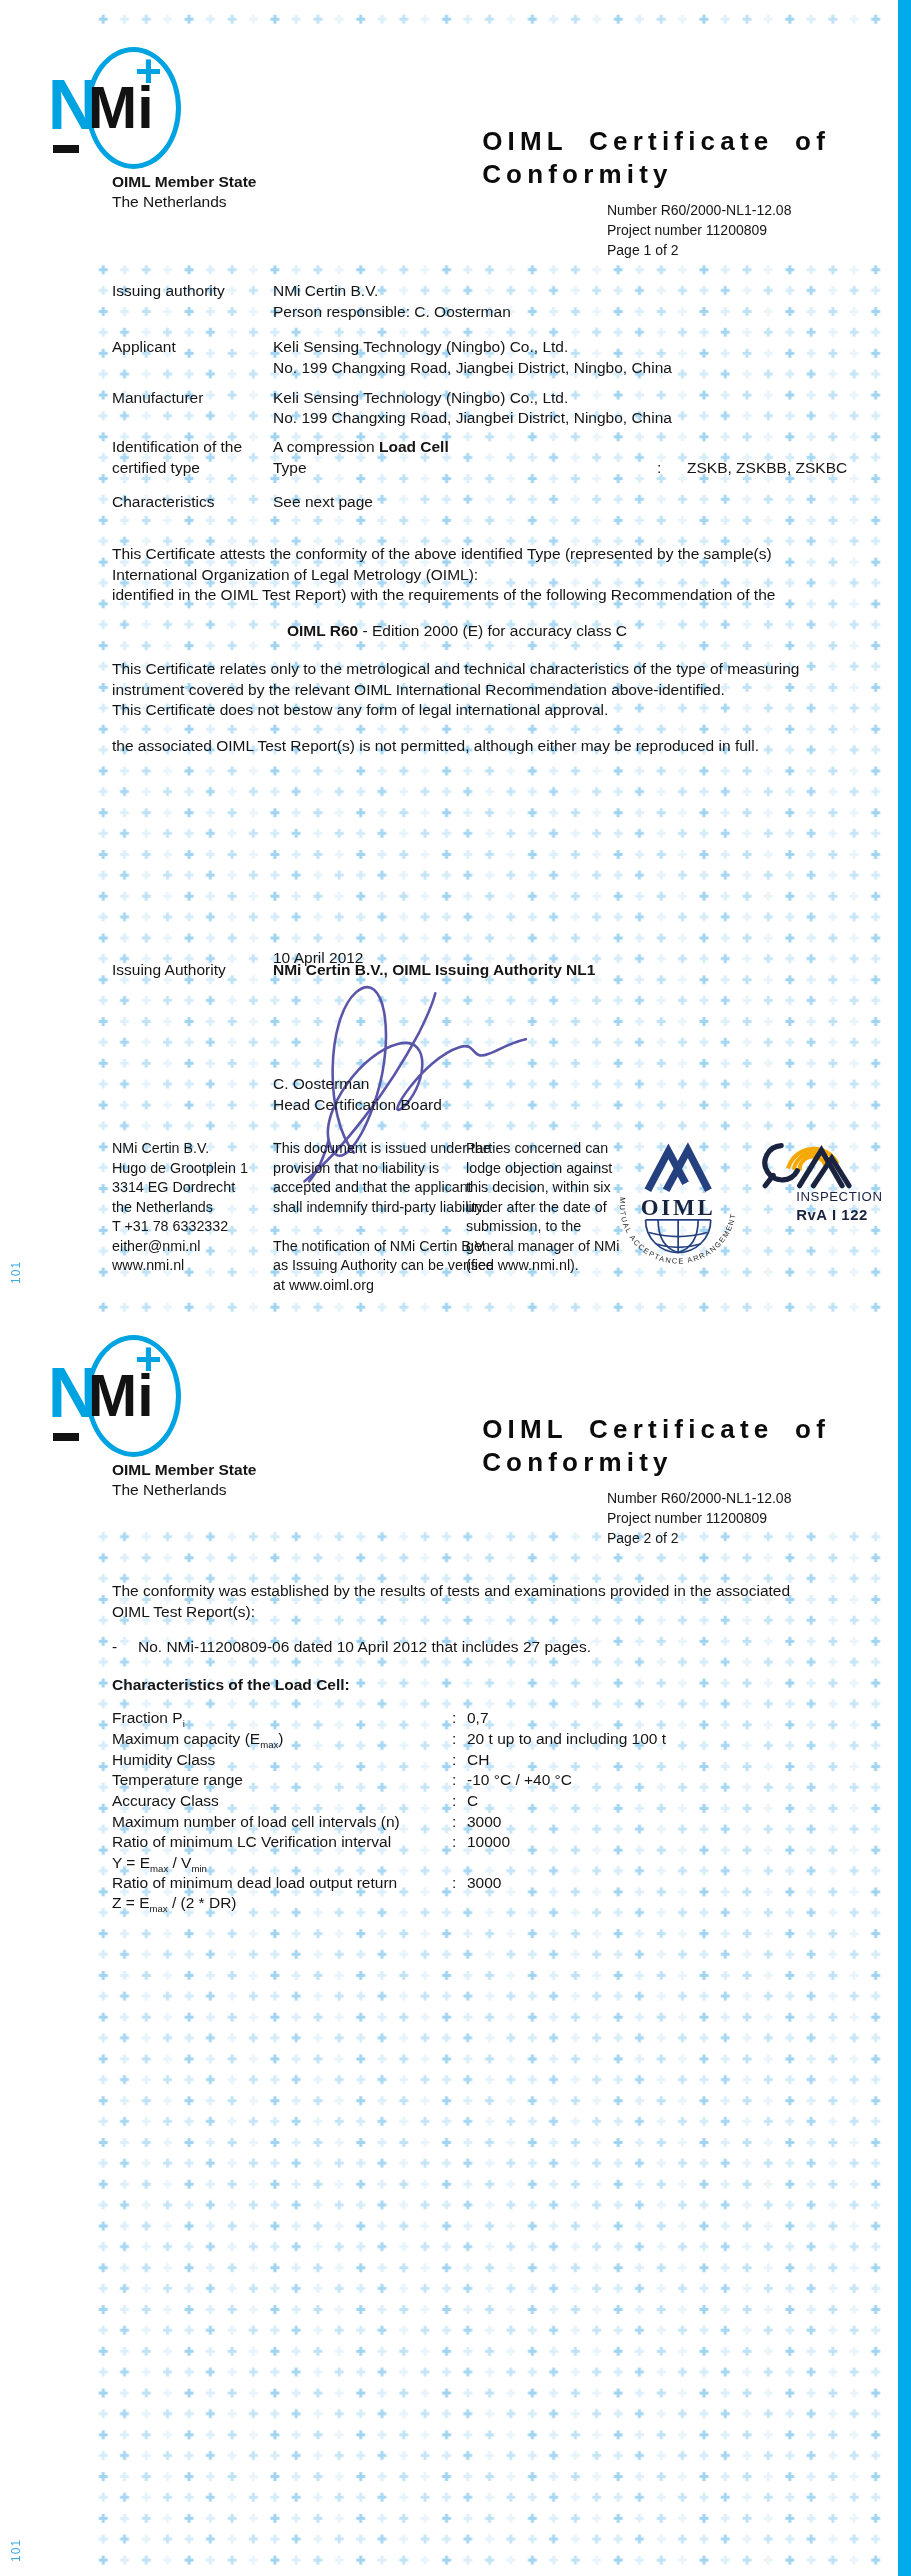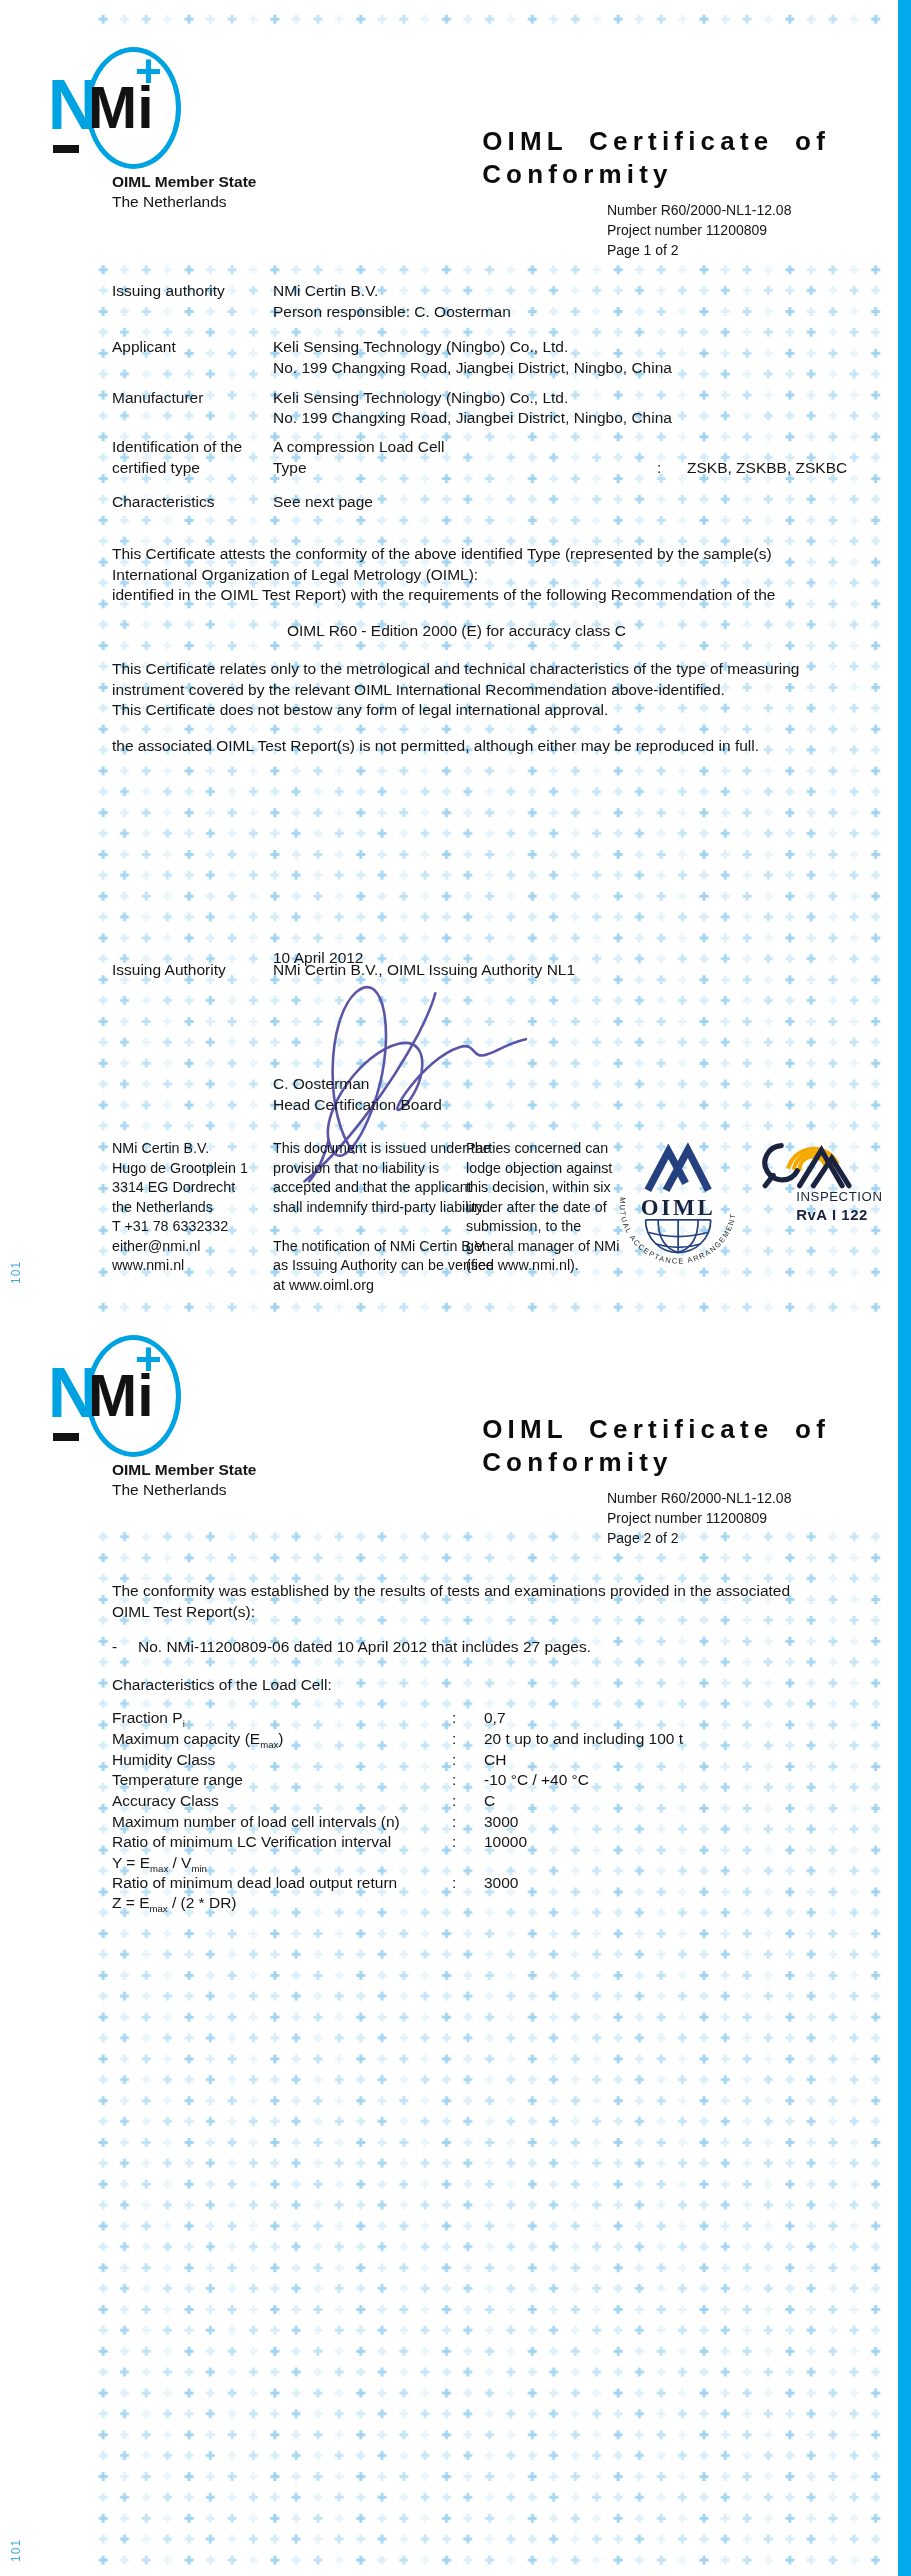--- a/index.html
+++ b/index.html
@@ -23,31 +23,31 @@
 
   .ctitle{position:absolute;right:81px;top:92px;text-align:left;font-size:26px;font-weight:700;
           letter-spacing:5.2px;word-spacing:9.2px;line-height:33px;color:#0c0c0c;white-space:nowrap;margin-top:33px;}
   .member{position:absolute;left:112px;top:172px;font-size:15.5px;line-height:20px;}
   .member .b{font-weight:700;text-align:right;}
   .numblock{position:absolute;left:607px;top:172px;font-size:14px;line-height:20px;margin-top:28px;}
 
   .lbl{position:absolute;left:112px;width:161px;font-size:15.5px;line-height:20.7px;}
   .val{position:absolute;left:273px;font-size:15.5px;line-height:20.7px;white-space:nowrap;}
   .l{white-space:nowrap;}
-  .b{font-weight:400;}
+  .b{font-weight:700;}
   .i{font-style:italic;}
   .para{position:absolute;left:112px;font-size:15.5px;line-height:20.7px;}
   .abs{position:absolute;font-size:15.5px;line-height:20.7px;white-space:nowrap;}
 
   .fcol{position:absolute;font-size:14.3px;line-height:19.5px;}
   sub{font-size:0.62em;}
 
   .p2row{position:absolute;left:112px;width:717px;font-size:15.5px;line-height:20.7px;white-space:nowrap;}
   .rcolon{position:absolute;left:340px;}
-  .rvalue{position:absolute;left:372px;text-align:right;}
+  .rvalue{position:absolute;left:355px;text-align:right;}
 
   .sidenum{position:absolute;left:9.2px;top:1284px;transform:rotate(-90deg);transform-origin:left top;
            color:#3FA9E0;font-size:12px;letter-spacing:1.1px;white-space:nowrap;}
 
   .sig{position:absolute;left:269px;top:968px;width:367px;height:218px;}
   .maalogo{position:absolute;left:618px;top:1133px;}
   .rvalogo{position:absolute;left:756px;top:1135px;}
 </style>
 </head>
 <body>

